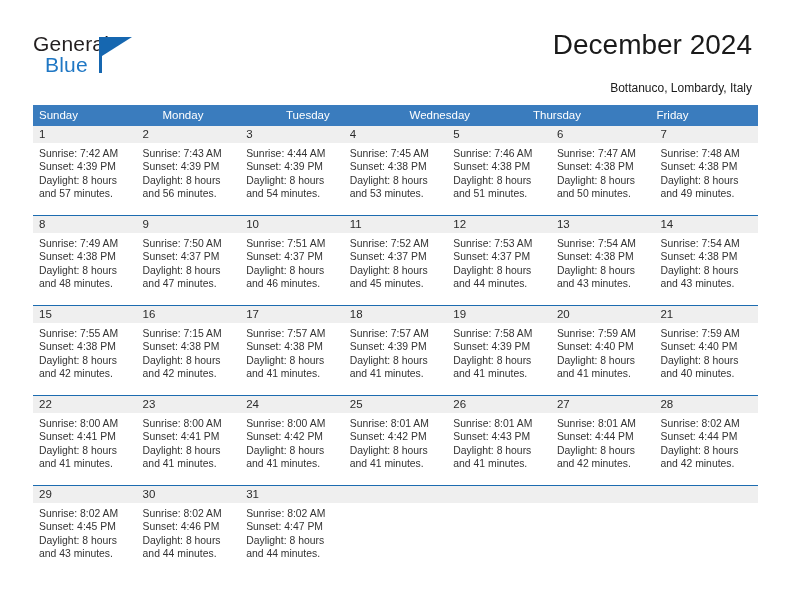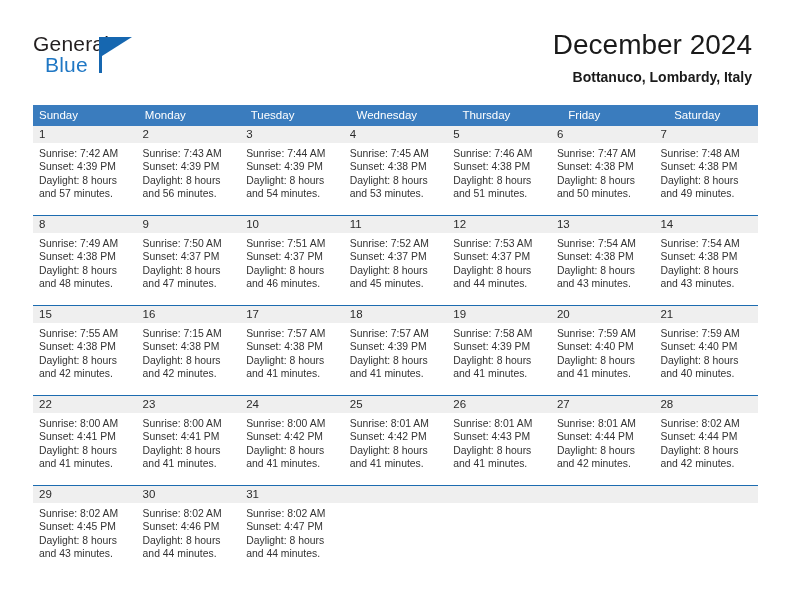--- a/index.html
+++ b/index.html
@@ -77,26 +77,25 @@
     top: 0;
     text-align: right;
   }
   .cal-title {
     font-size: 28px;
     color: #1a1a1a;
     line-height: 34px;
     white-space: nowrap;
   }
   .cal-subtitle {
-    font-size: 14px;
+    font-size: 12px;
     color: #1a1a1a;
     line-height: 22px;
-    margin-top: 4px;
+    margin-top: 15px;
     white-space: nowrap;
-    font-weight: bold;
   }
 
   
   .calendar {
     position: absolute;
     left: 33px;
     top: 105px;
     width: 725px;
   }
 
@@ -178,21 +177,20 @@
 
   <div class="calendar">
 
     <div class="weekdays">
       <div class="weekday">Sunday</div>
       <div class="weekday">Monday</div>
       <div class="weekday">Tuesday</div>
       <div class="weekday">Wednesday</div>
       <div class="weekday">Thursday</div>
       <div class="weekday">Friday</div>
-      <div class="weekday">Saturday</div>
     </div>
 
     <div id="weeks-container">
         <div class="week">
           <div class="week-daterow">
             <div class="daynum-cell">1</div>
             <div class="daynum-cell">2</div>
             <div class="daynum-cell">3</div>
             <div class="daynum-cell">4</div>
             <div class="daynum-cell">5</div>
@@ -206,21 +204,21 @@
               <p>Daylight: 8 hours</p>
               <p>and 57 minutes.</p>
             </div>
             <div class="daybody-cell">
               <p>Sunrise: 7:43 AM</p>
               <p>Sunset: 4:39 PM</p>
               <p>Daylight: 8 hours</p>
               <p>and 56 minutes.</p>
             </div>
             <div class="daybody-cell">
-              <p>Sunrise: 7:44 AM</p>
+              <p>Sunrise: 4:44 AM</p>
               <p>Sunset: 4:39 PM</p>
               <p>Daylight: 8 hours</p>
               <p>and 54 minutes.</p>
             </div>
             <div class="daybody-cell">
               <p>Sunrise: 7:45 AM</p>
               <p>Sunset: 4:38 PM</p>
               <p>Daylight: 8 hours</p>
               <p>and 53 minutes.</p>
             </div>

